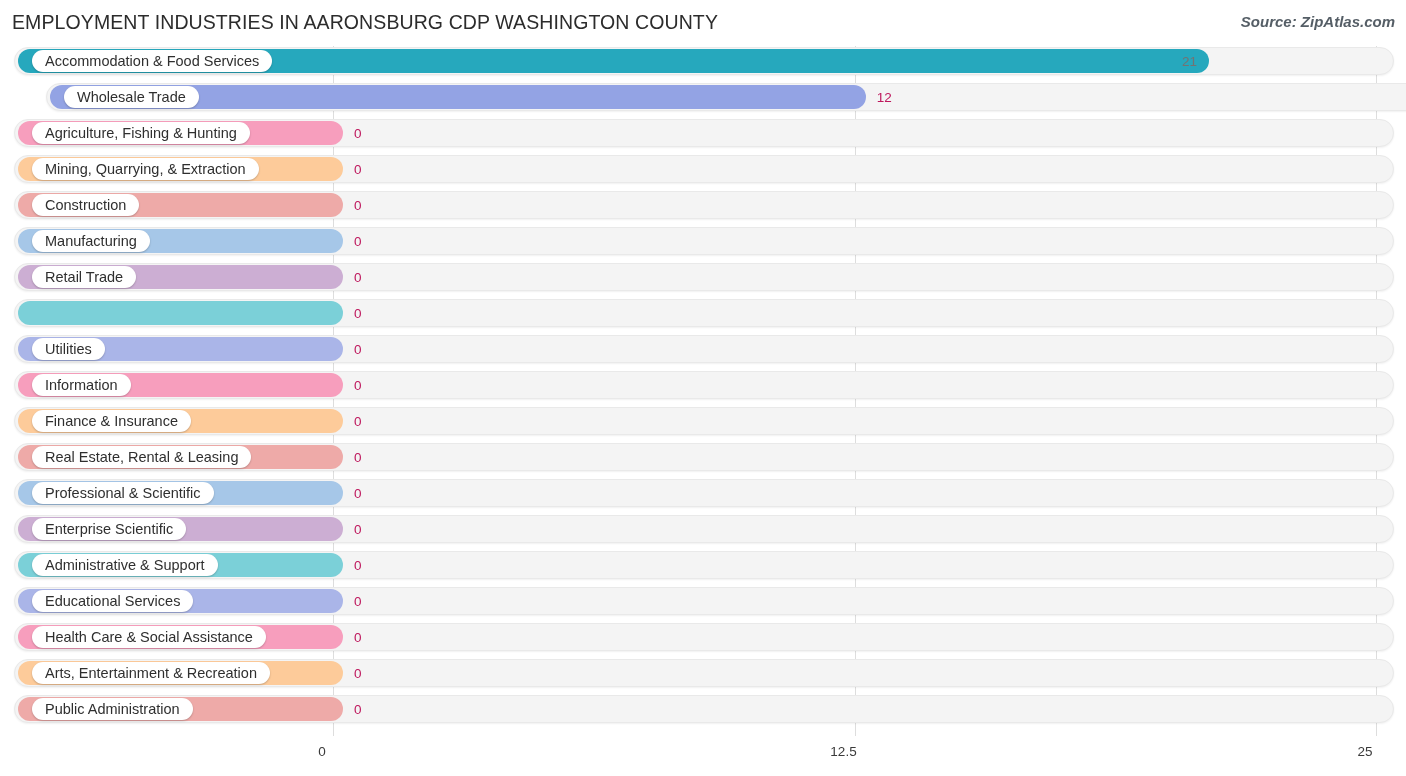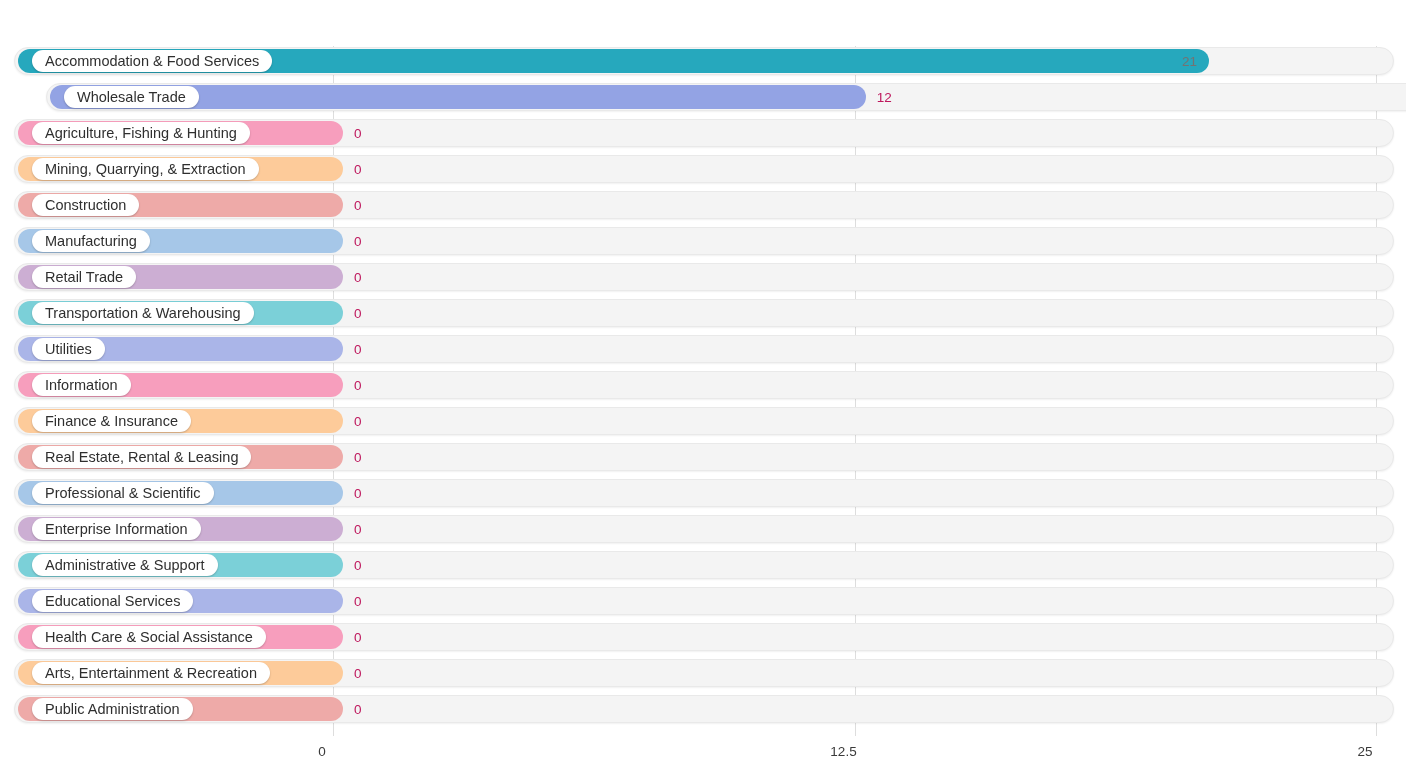--- a/index.html
+++ b/index.html
@@ -134,20 +134,24 @@
     color: #3a3a3a;
     transform: translateX(-50%);
     white-space: nowrap;
   }
 </style>
 </head>
 <body>
 
 <div id="page">
 
+  <div id="header">
+    <div id="chart-title">EMPLOYMENT INDUSTRIES IN AARONSBURG CDP WASHINGTON COUNTY</div>
+    <div id="source-label">Source: ZipAtlas.com</div>
+  </div>
 
   <div id="plot">
     <div id="gridlines">
         <div class="gridline" style="left: 333px;"></div>
         <div class="gridline" style="left: 854.5px;"></div>
         <div class="gridline" style="left: 1376px;"></div>
       </div>
     <div id="rows">
         <div class="row" style="top: 0px;">
           <div class="track"></div>
@@ -201,23 +205,20 @@
           <div class="track"></div>
           <div class="bar" style="width: 325px; background: rgb(204, 174, 211);"></div>
           <div class="cap">
             <span class="cap-text">Retail Trade</span>
           </div>
           <div class="val-out" style="left: 354px;">0</div>
         </div>
         <div class="row" style="top: 252px;">
           <div class="track"></div>
           <div class="bar" style="width: 325px; background: rgb(123, 208, 216);"></div>
-          <div class="cap">
-            <span class="cap-text">Transportation &amp; Warehousing</span>
-          </div>
           <div class="val-out" style="left: 354px;">0</div>
         </div>
         <div class="row" style="top: 288px;">
           <div class="track"></div>
           <div class="bar" style="width: 325px; background: rgb(170, 181, 232);"></div>
           <div class="cap">
             <span class="cap-text">Utilities</span>
           </div>
           <div class="val-out" style="left: 354px;">0</div>
         </div>
@@ -250,21 +251,21 @@
           <div class="bar" style="width: 325px; background: rgb(166, 199, 232);"></div>
           <div class="cap">
             <span class="cap-text">Professional &amp; Scientific</span>
           </div>
           <div class="val-out" style="left: 354px;">0</div>
         </div>
         <div class="row" style="top: 468px;">
           <div class="track"></div>
           <div class="bar" style="width: 325px; background: rgb(204, 174, 211);"></div>
           <div class="cap">
-            <span class="cap-text">Enterprise Information</span>
+            <span class="cap-text">Enterprise Scientific</span>
           </div>
           <div class="val-out" style="left: 354px;">0</div>
         </div>
         <div class="row" style="top: 504px;">
           <div class="track"></div>
           <div class="bar" style="width: 325px; background: rgb(123, 208, 216);"></div>
           <div class="cap">
             <span class="cap-text">Administrative &amp; Support</span>
           </div>
           <div class="val-out" style="left: 354px;">0</div>

